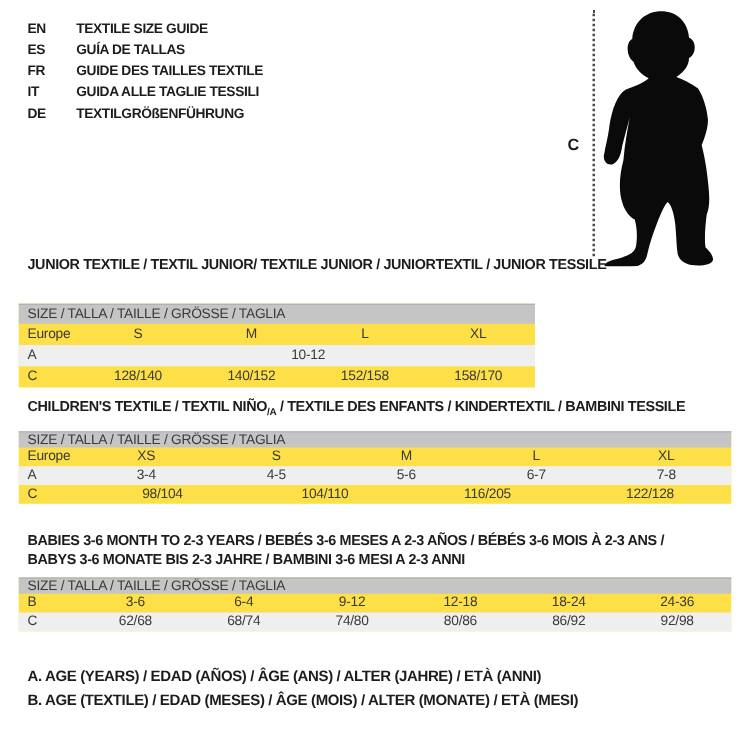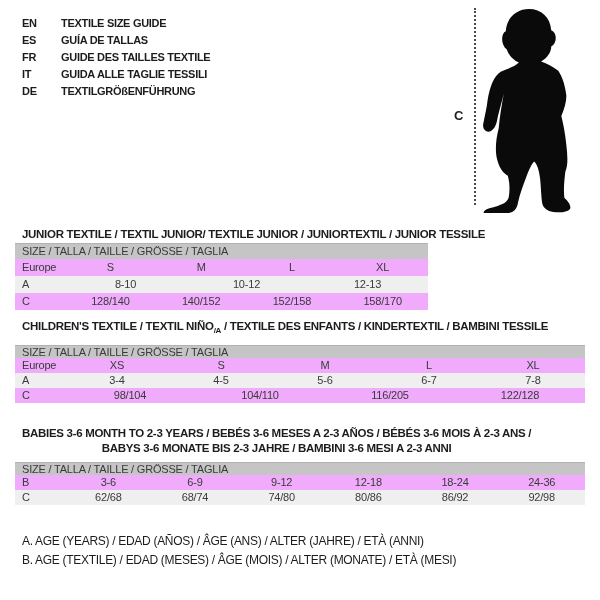--- a/index.html
+++ b/index.html
@@ -25,39 +25,39 @@
   
   .measure-line{left:474px;top:8px;height:197px;width:0;border-left:2px dotted var(--measure-line);}
   .c-label{left:454px;top:108px;font-size:13px;font-weight:bold;}
   .figure-svg{left:480px;top:5px;}
 
   
   .sec-title{font-size:11.5px;font-weight:bold;letter-spacing:-0.3px;white-space:nowrap;}
   .sec-title .subscript{font-size:8px;vertical-align:sub;}
   .title-line{display:block;line-height:15px;}
 
-  .stable{background:#f0abfc;}
+  .stable{background:#fde047;}
   .thead{
     background:var(--table-header-bg);border-top:1px solid #b2b2b2;
     font-size:11px;color:var(--table-text);padding-left:7px;letter-spacing:-0.2px;
     box-sizing:border-box;
   }
   .trow{display:flex;font-size:11px;color:var(--table-text);letter-spacing:-0.2px;}
   .trow.shaded{background:var(--row-shaded-bg);}
   .tlabel{flex:0 0 50px;padding-left:7px;box-sizing:border-box;text-align:left;}
   .tcell{flex:1;text-align:center;}
 
   .junior .thead{height:16px;line-height:15px;}
   .junior .trow{height:17px;line-height:17px;}
   .children .thead,.babies .thead{height:13px;line-height:12px;}
   .children .trow,.babies .trow{height:15px;line-height:15px;}
 
   
   .footnotes{left:22px;top:532px;}
-  .footnote-line{line-height:18.5px;font-size:12px;font-weight:normal;letter-spacing:-0.3px;white-space:nowrap;}
+  .footnote-line{line-height:18.5px;font-size:12px;font-weight:bold;letter-spacing:-0.3px;white-space:nowrap;}
 
   .silhouette path{fill:var(--silhouette);}
 </style>
 </head>
 <body>
 
 <div class="page">
 
   <div class="abs legend">
     <div class="legend-row">
@@ -114,35 +114,33 @@
       C87,158 86,148 85,139
       C84,128 82,118 80,110
       C83,103 85,96 85,90
       C84,80 81,71 77,65
       C71,61 66,58 60,56
       C66,52 70,47 70,41
       C76,38 76,27 70,25
       C69,12 60,4 48,4 Z"></path>
   </svg>
 
-  <div class="abs sec-title" style="left:22px;top:228px;">JUNIOR TEXTILE / TEXTIL JUNIOR/ TEXTILE JUNIOR / JUNIORTEXTIL / JUNIOR TESSILE</div>
+  <div class="abs sec-title" style="left:22px;top:206px;">JUNIOR TEXTILE / TEXTIL JUNIOR/ TEXTILE JUNIOR / JUNIORTEXTIL / JUNIOR TESSILE</div>
   <div class="abs stable junior" style="left:15px;top:243px;width:413px;">
     <div class="thead">SIZE / TALLA / TAILLE / GRÖSSE / TAGLIA</div>
     <div class="trow">
       <span class="tlabel">Europe</span>
       <span class="tcell">S</span>
       <span class="tcell">M</span>
       <span class="tcell">L</span>
       <span class="tcell">XL</span>
     </div>
     <div class="trow shaded">
       <span class="tlabel">A</span>
-      <span class="tcell">8-10</span>
       <span class="tcell">10-12</span>
-      <span class="tcell">12-13</span>
     </div>
     <div class="trow">
       <span class="tlabel">C</span>
       <span class="tcell">128/140</span>
       <span class="tcell">140/152</span>
       <span class="tcell">152/158</span>
       <span class="tcell">158/170</span>
     </div>
   </div>
 
@@ -169,30 +167,30 @@
     </div>
     <div class="trow">
       <span class="tlabel">C</span>
       <span class="tcell">98/104</span>
       <span class="tcell">104/110</span>
       <span class="tcell">116/205</span>
       <span class="tcell">122/128</span>
     </div>
   </div>
 
-  <div class="abs sec-title" style="left:22px;top:426px;text-align:center;">
+  <div class="abs sec-title" style="left:22px;top:426px;">
     <span class="title-line">BABIES 3-6 MONTH TO 2-3 YEARS / BEBÉS 3-6 MESES A 2-3 AÑOS / BÉBÉS 3-6 MOIS À 2-3 ANS /</span>
     <span class="title-line">BABYS 3-6 MONATE BIS 2-3 JAHRE / BAMBINI 3-6 MESI A 2-3 ANNI</span>
   </div>
   <div class="abs stable babies" style="left:15px;top:462px;width:570px;">
     <div class="thead">SIZE / TALLA / TAILLE / GRÖSSE / TAGLIA</div>
     <div class="trow">
       <span class="tlabel">B</span>
       <span class="tcell">3-6</span>
-      <span class="tcell">6-9</span>
+      <span class="tcell">6-4</span>
       <span class="tcell">9-12</span>
       <span class="tcell">12-18</span>
       <span class="tcell">18-24</span>
       <span class="tcell">24-36</span>
     </div>
     <div class="trow shaded">
       <span class="tlabel">C</span>
       <span class="tcell">62/68</span>
       <span class="tcell">68/74</span>
       <span class="tcell">74/80</span>

